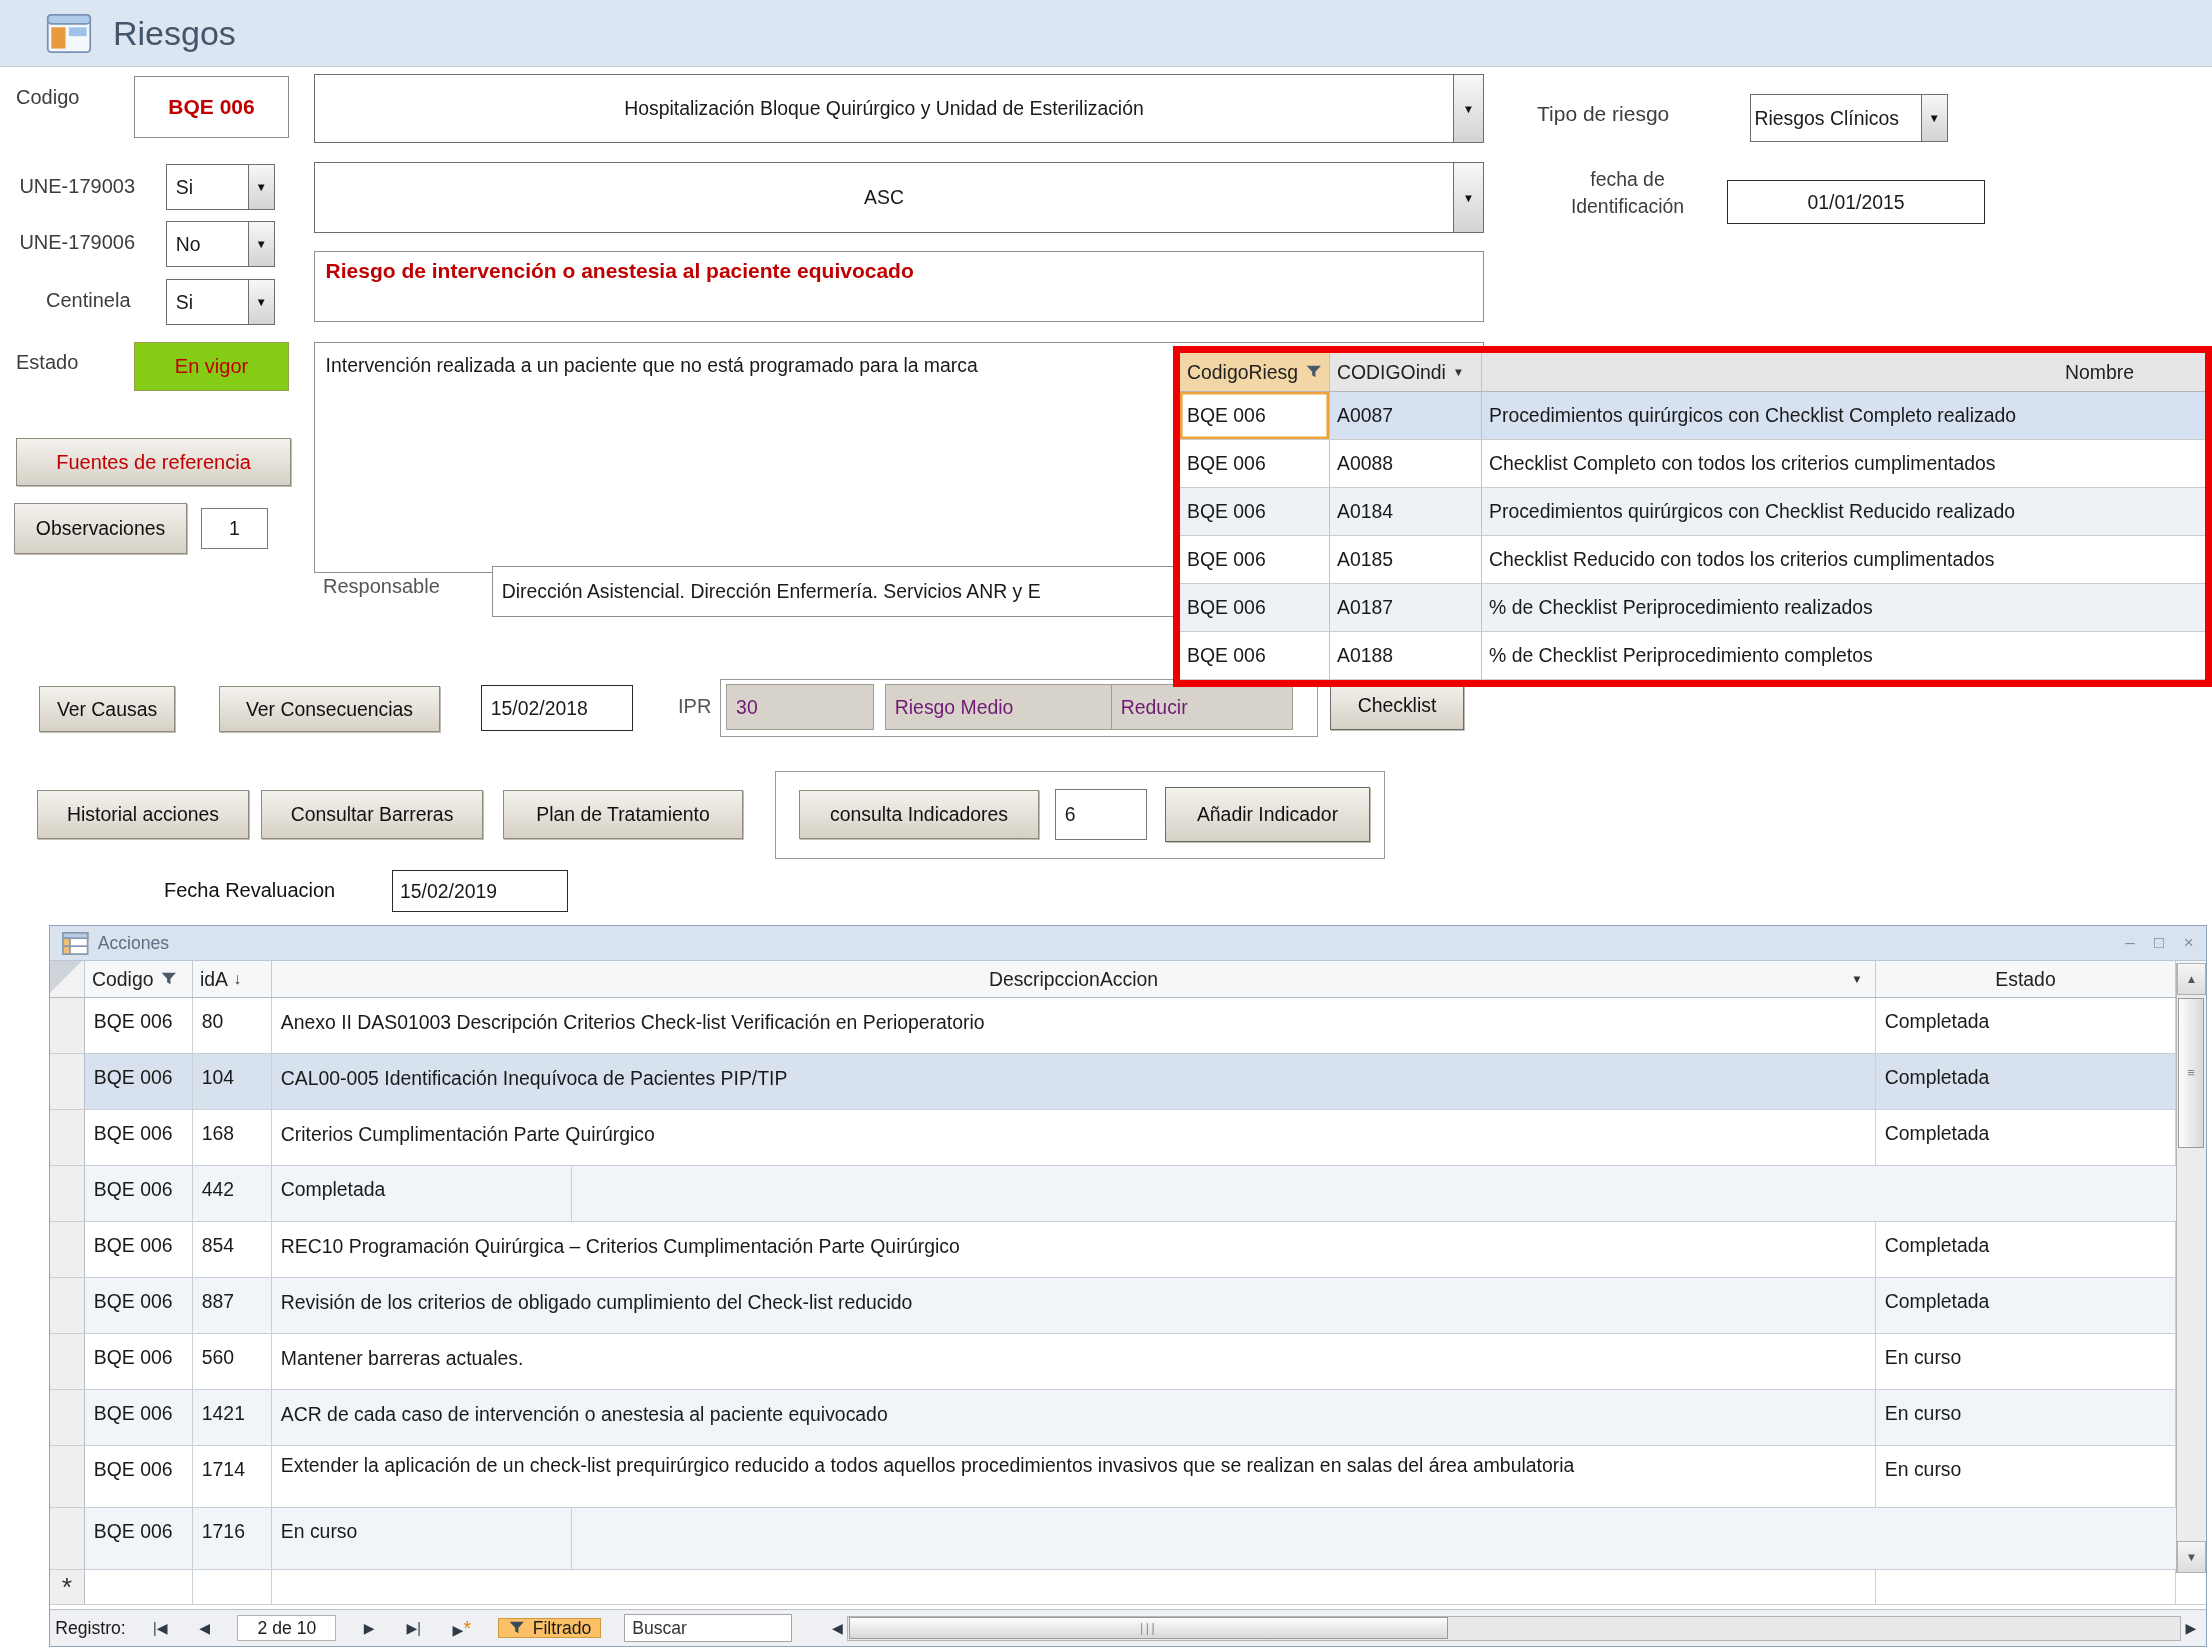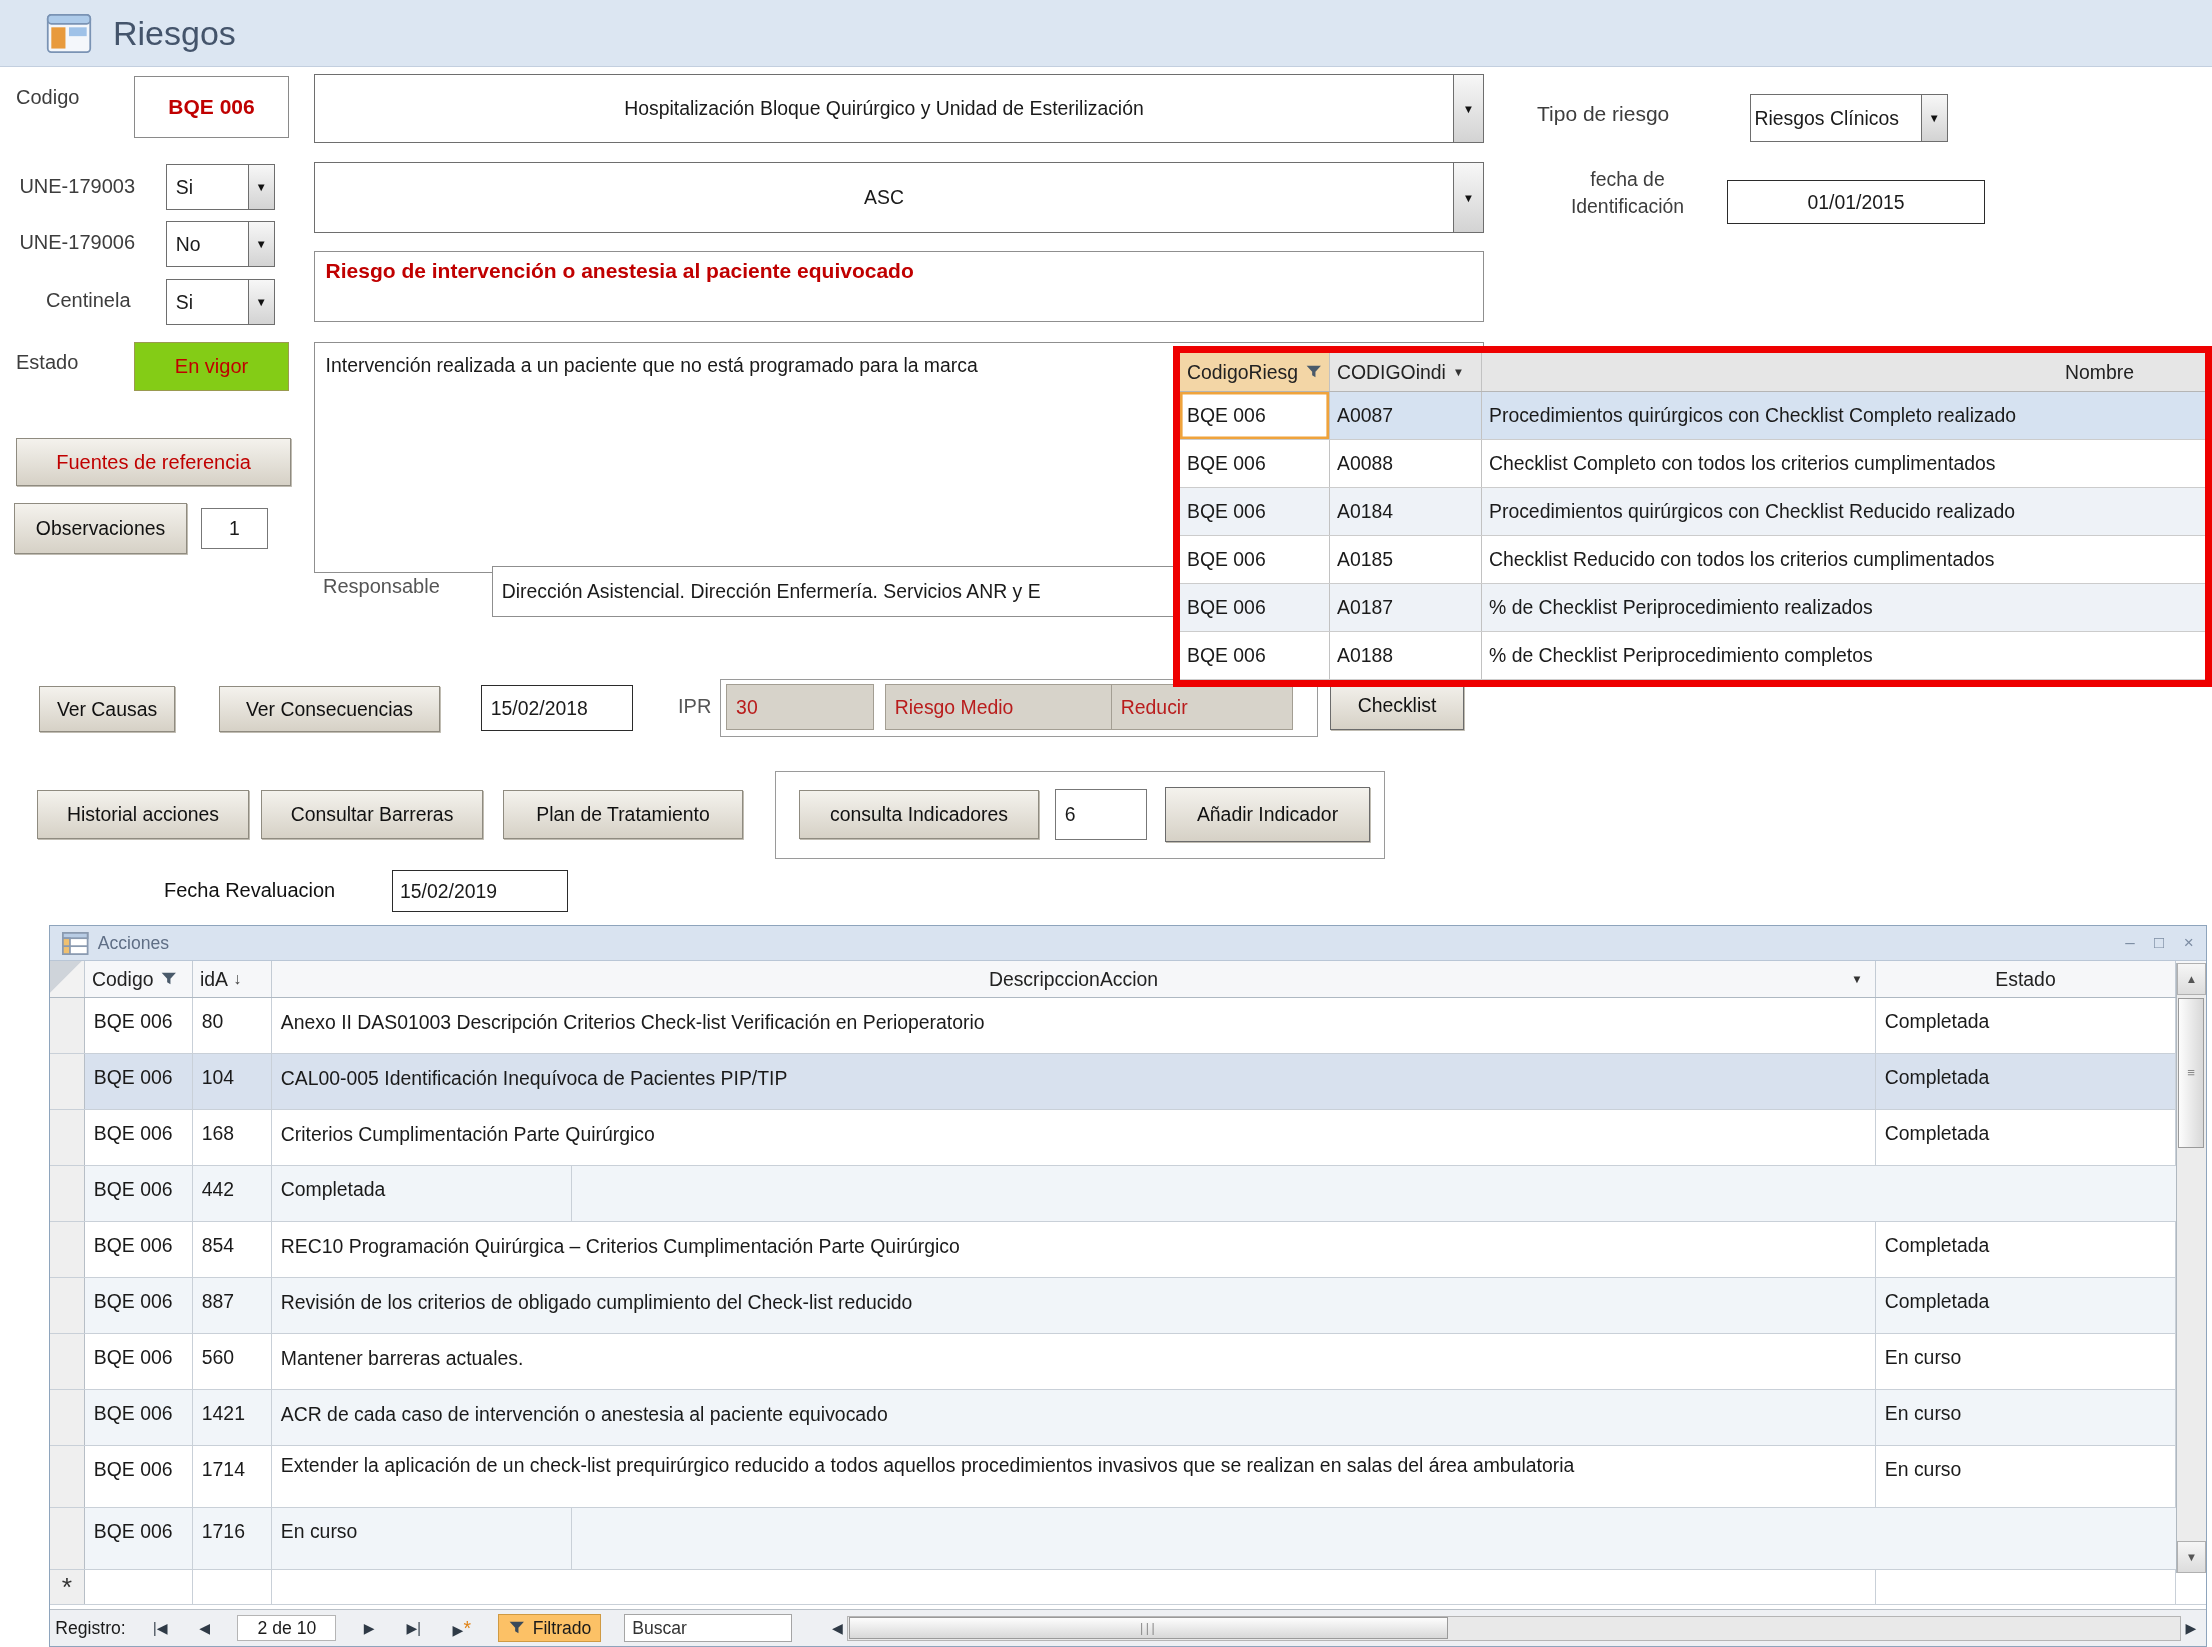--- a/index.html
+++ b/index.html
@@ -8,21 +8,21 @@
   .app{position:relative;width:2213px;height:1647px;background:#fff;overflow:hidden}
   .lbl{position:absolute;font-size:20px;color:#3d3d3d;white-space:nowrap}
   .field{position:absolute;background:#fff;border:0.9px solid #8a8a8a;font-size:19.4px;display:flex;align-items:center;overflow:hidden;white-space:nowrap}
   .btn{position:absolute;display:flex;align-items:center;justify-content:center;font-size:19.4px;color:#111;
        background:linear-gradient(#f4f2ed,#d6d1c6);border:0.9px solid #8f8b80;box-shadow:0.9px 0.9px 0 #b9b5aa;cursor:default;white-space:nowrap}
   .combo{position:absolute;display:flex;background:#fff;border:0.9px solid #6e6e6e}
   .combo .txt{flex:1;display:flex;align-items:center;overflow:hidden;white-space:nowrap;font-size:19.4px;padding:0 8.8px}
   .combo.center .txt{justify-content:center}
   .combo .dbtn{flex:0 0 30px;border-left:0.9px solid #6e6e6e;background:linear-gradient(#f7f7f7,#d3d3d3);
        display:flex;align-items:center;justify-content:center;font-size:11.5px;color:#111}
-  .disabled-box{position:absolute;background:#d7d3ca;border:0.9px solid #a39e93;color:#b91c1c;font-size:19.4px;display:flex;align-items:center;padding-left:8.8px;white-space:nowrap}
+  .disabled-box{position:absolute;background:#d7d3ca;border:0.9px solid #a39e93;color:#701a75;font-size:19.4px;display:flex;align-items:center;padding-left:8.8px;white-space:nowrap}
 
   
   .topbar{position:absolute;left:0;top:0;width:2213px;height:67px;background:#dce6f2;border-bottom:1.8px solid #c3cfdf;display:flex;align-items:center}
   .topbar .title{font-size:34px;color:#44546b;margin-left:21px}
   .topbar svg{margin-left:46px}
 
   
   .overlay{position:absolute;left:1173px;top:346px;width:1039px;height:341px;border:7px solid #ee0000;background:#fff;z-index:20;display:flex;flex-direction:column}
   .ohead{display:flex;height:41px;background:#e6e6e6;border-bottom:0.9px solid #b5b5b5;font-size:19.4px;color:#222}
   .ohead>div, .orow>div{display:flex;align-items:center;overflow:hidden;white-space:nowrap}
@@ -66,21 +66,21 @@
   .newrow .c-sel{display:flex;align-items:center;justify-content:center;font-size:26.5px;color:#333}
   
   .vsb{position:absolute;left:2126px;top:37px;width:30px;height:610px;background:#ececec;border-left:0.9px solid #b0b8c0;display:flex;flex-direction:column}
   .vbtn{height:32px;background:linear-gradient(#f6f6f6,#dcdcdc);border:0.9px solid #b0b0b0;display:flex;align-items:center;justify-content:center;font-size:11.5px;color:#555}
   .vtrack{flex:1;position:relative}
   .vthumb{position:absolute;left:0.9px;top:2.6px;width:26.5px;height:150px;background:linear-gradient(90deg,#fdfdfd,#d8d8d8);border:0.9px solid #9a9a9a;display:flex;align-items:center;justify-content:center;color:#8a8a8a;font-size:13.2px}
   
   .navbar{height:37px;background:#eef0f3;border-top:0.9px solid #b9c0c8;display:flex;align-items:center;gap:23px;padding:0 5.3px;font-size:17.6px;margin-top:auto}
   .navbtn{font-size:14px;color:#2f3a46;padding:0 4.4px}
   .poscount{min-width:99px;height:26.5px;background:#fff;border:0.9px solid #b5b5b5;display:flex;align-items:center;justify-content:center;font-size:17.6px}
-  .filterchip{display:flex;align-items:center;gap:7px;height:28px;background:#fcc166;border:0.9px solid #cf9a43;padding:0 8.8px;font-size:17.6px}
+  .filterchip{display:flex;align-items:center;gap:7px;height:20px;background:#fcc166;border:0.9px solid #cf9a43;padding:0 8.8px;font-size:17.6px}
   .searchbox{height:28px;width:168px;border:0.9px solid #a5a5a5;background:#fff;font-size:17.6px;padding:0 7px;font-family:"Liberation Sans",sans-serif}
   .searchbox::placeholder{color:#333;opacity:1}
   .hsb{flex:1;display:flex;align-items:center;margin-left:12.4px}
   .htrack{flex:1;height:25px;background:#e9e9e9;border:0.9px solid #b5b5b5;position:relative}
   .hthumb{position:absolute;left:0.9px;top:0;height:22px;width:45%;background:linear-gradient(#fdfdfd,#d8d8d8);border:0.9px solid #9a9a9a;display:flex;align-items:center;justify-content:center;color:#8a8a8a;letter-spacing:2.6px;font-size:12.4px}
   .two-line{white-space:pre-line;text-align:center;line-height:26.5px}
   .groupbox{position:absolute;border:0.9px solid #9a9a9a}
   .funnel{width:17.6px;height:17.6px;flex:0 0 auto}
 </style>
 </head>

